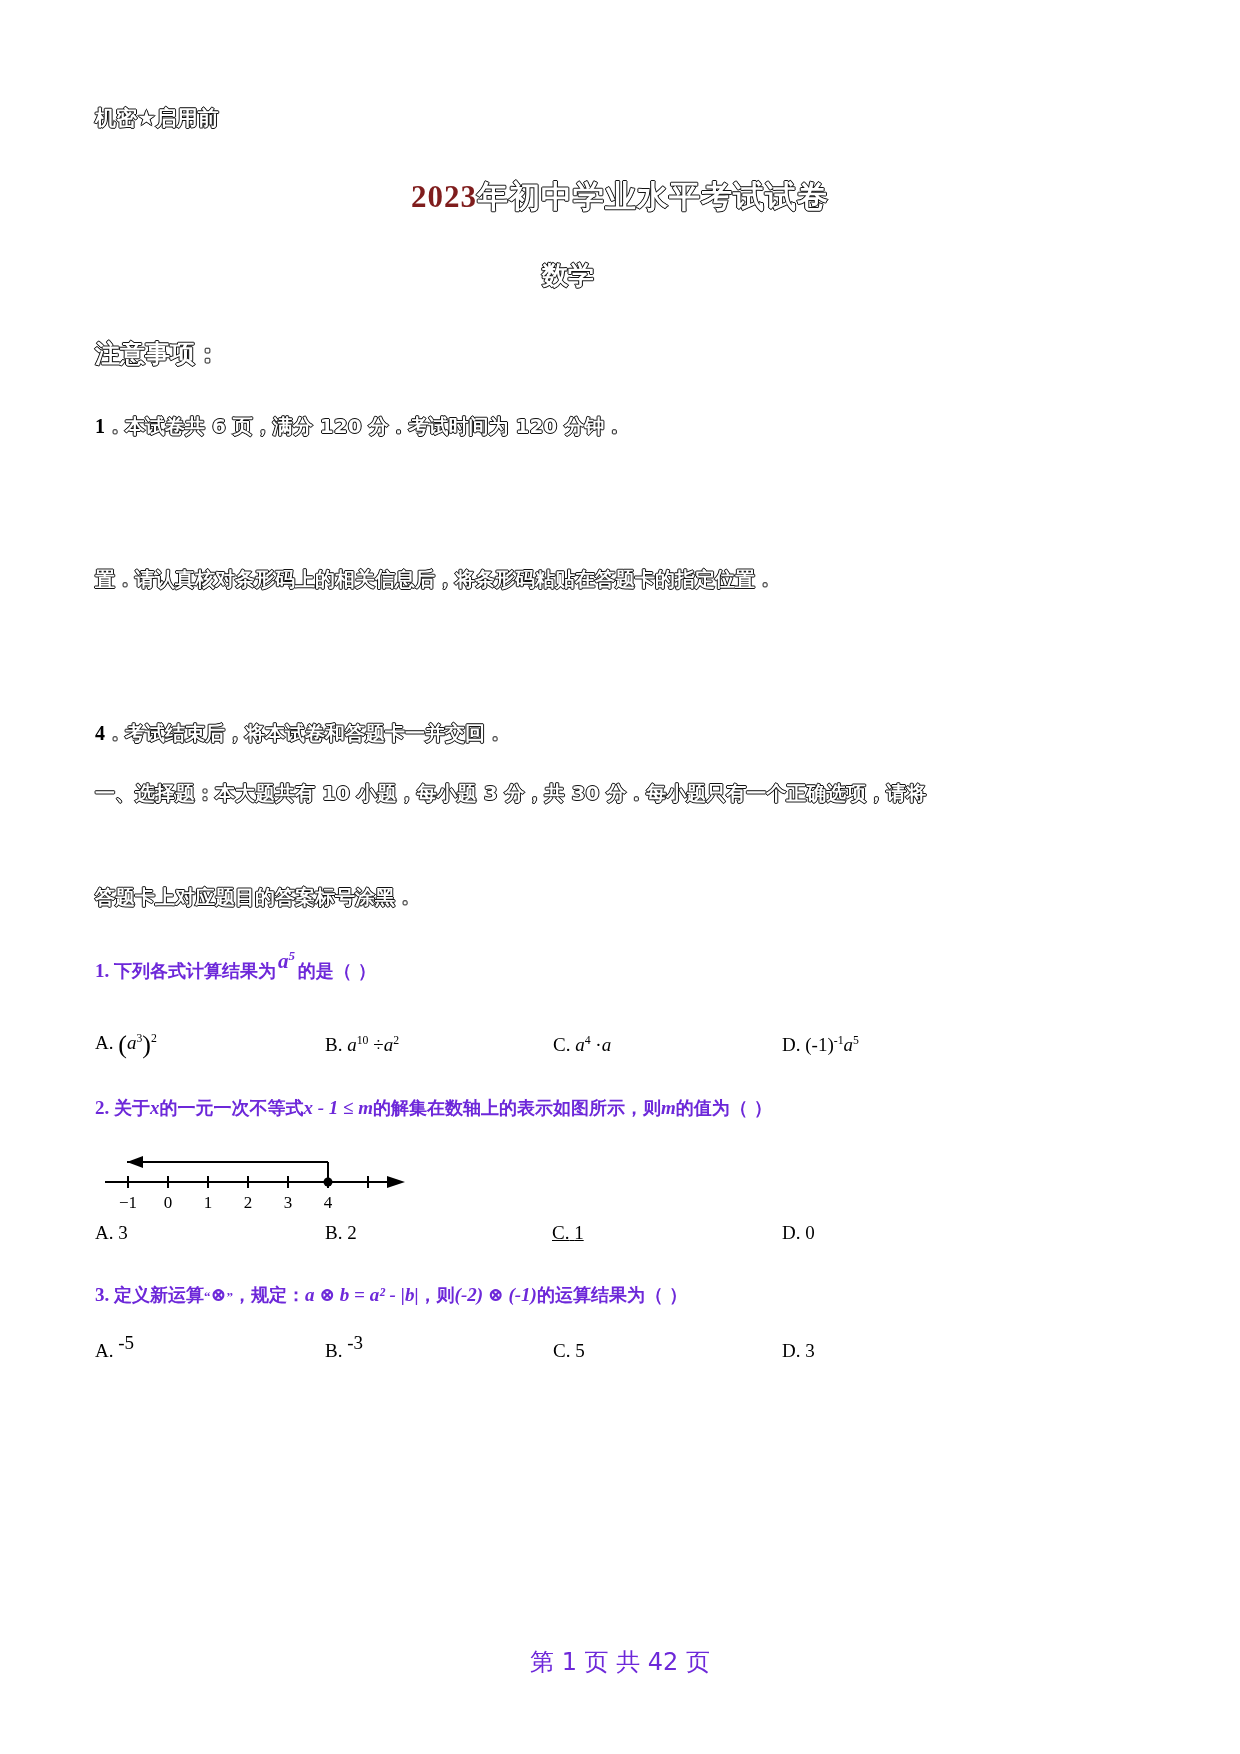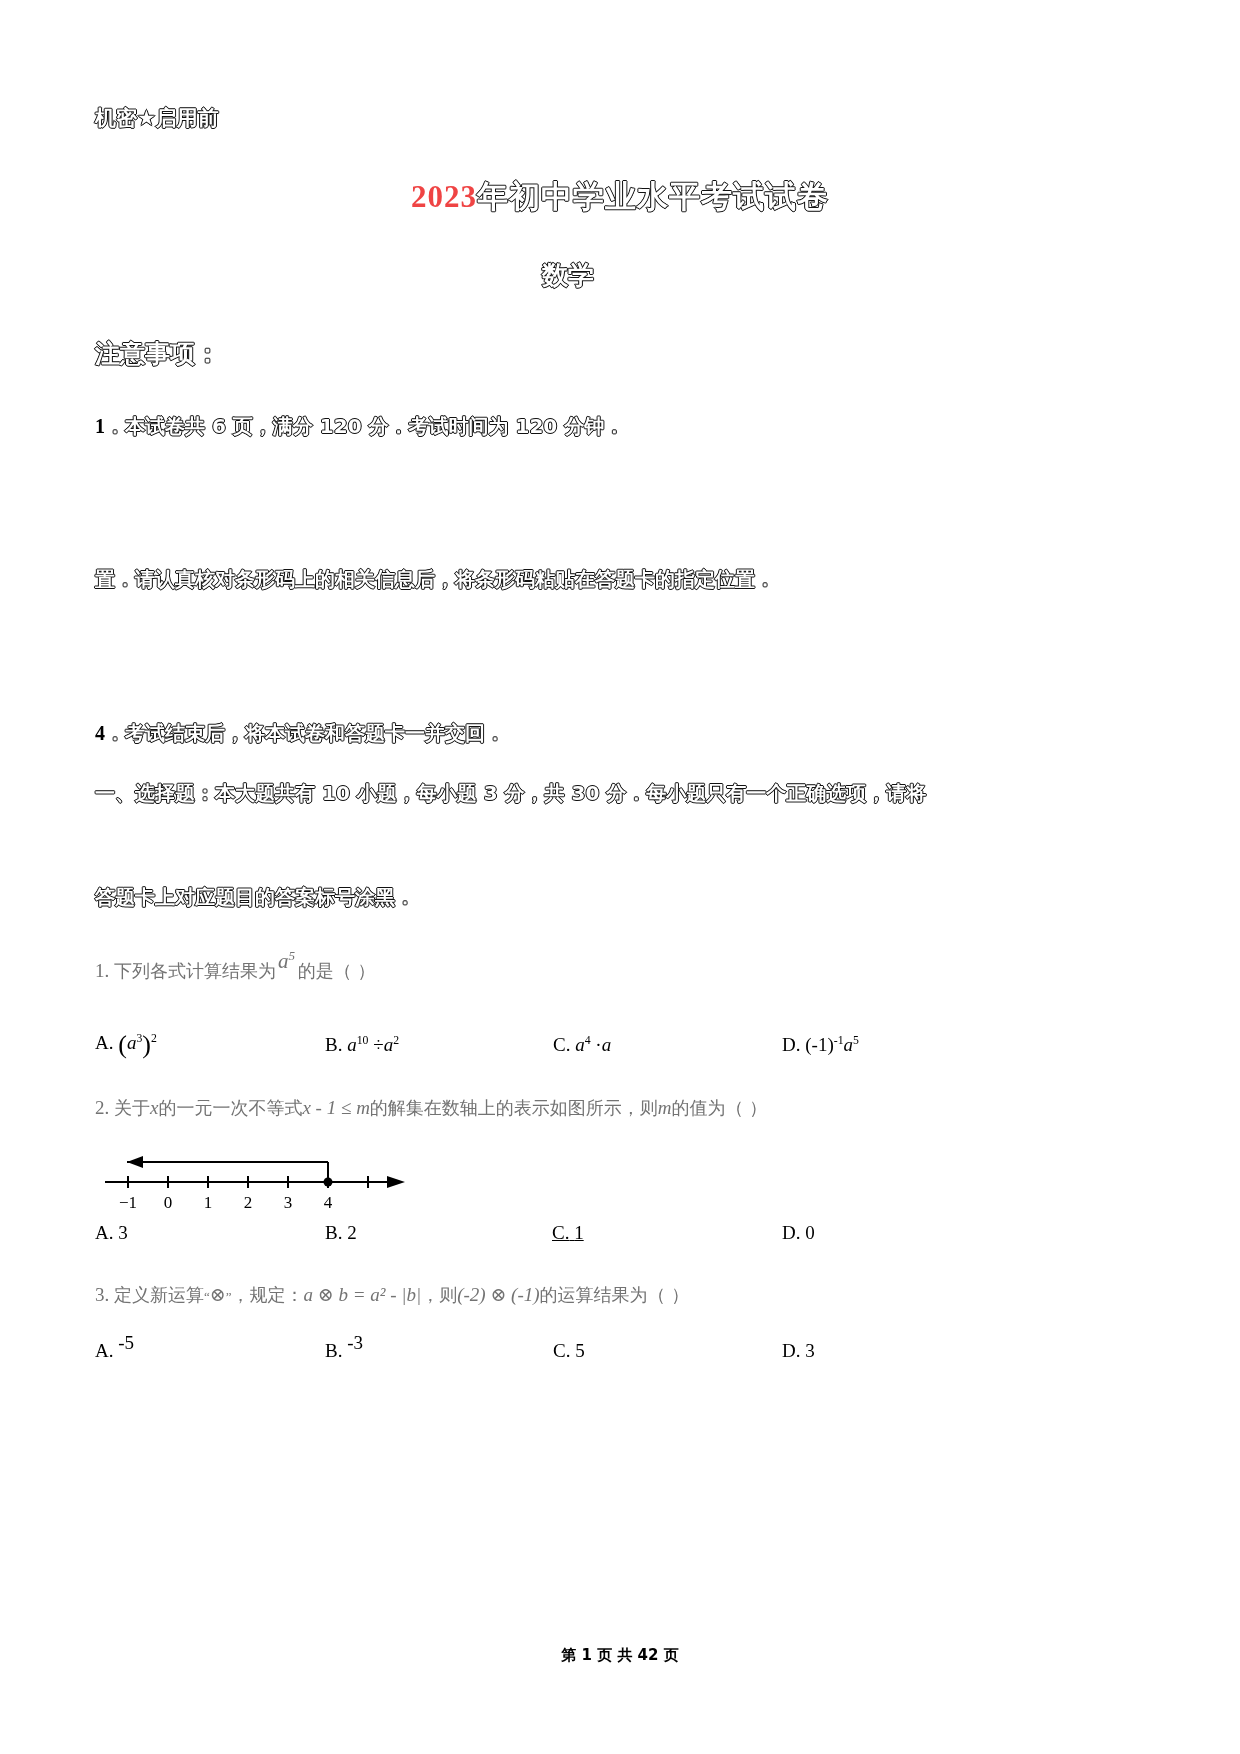--- a/index.html
+++ b/index.html
@@ -47,21 +47,21 @@
     left: 0;
     top: 176px;
     width: 1240px;
     text-align: center;
     font-size: 31px;
     letter-spacing: 1px;
   }
   .title .yr {
     font-family: "Liberation Serif", "DejaVu Serif", serif;
     font-weight: 700;
-    color: #ef4444;
+    color: #7f1d1d;
     -webkit-text-stroke: 0;
     text-shadow: none;
   }
 
   .subtitle {
     position: absolute;
     left: 0;
     top: 258px;
     width: 1136px;
     text-align: center;
@@ -96,22 +96,23 @@
     white-space: nowrap;
   }
   .sec-a { top: 780px; }
   .sec-b { top: 884px; }
 
   
   .q {
     position: absolute;
     font-family: "Liberation Serif", "DejaVu Serif", serif;
     font-size: 19px;
-    color: #737373;
+    color: #6d28d9;
     white-space: nowrap;
+    font-weight: bold;
   }
   .q .cn { font-family: "DejaVu Sans", "Liberation Sans", sans-serif; font-size: 18px; }
   .mi { font-family: "Liberation Serif", "DejaVu Serif", serif; font-style: italic; }
   sup { font-size: 0.62em; vertical-align: super; line-height: 0; }
 
   .q1-stem  { left: 95px;  top: 958px; }
   .q1-sup-a { position: relative; top: -9px; left: 2px; font-style: italic; font-size: 21px; }
 
   .opt-row { position: absolute; font-family: "Liberation Serif", serif; font-size: 19px; }
   .q1-opts { top: 1030px; left: 0; width: 1240px; }
@@ -149,23 +150,23 @@
   .q3-opts .oD { left: 782px; }
   .raised { position: relative; top: -8px; }
 
   .footer {
     position: absolute;
     left: 0;
     top: 1646px;
     width: 1240px;
     text-align: center;
     font-family: "DejaVu Sans", "Liberation Sans", sans-serif;
-    font-weight: 700;
-    font-size: 15px;
-    color: #000000;
+    font-weight: 400;
+    font-size: 24px;
+    color: #6d28d9;
   }
 </style>
 </head>
 <body>
 
 <div class="page">
 
   <div class="secret outline">机密★启用前</div>
 
   <div class="title">

